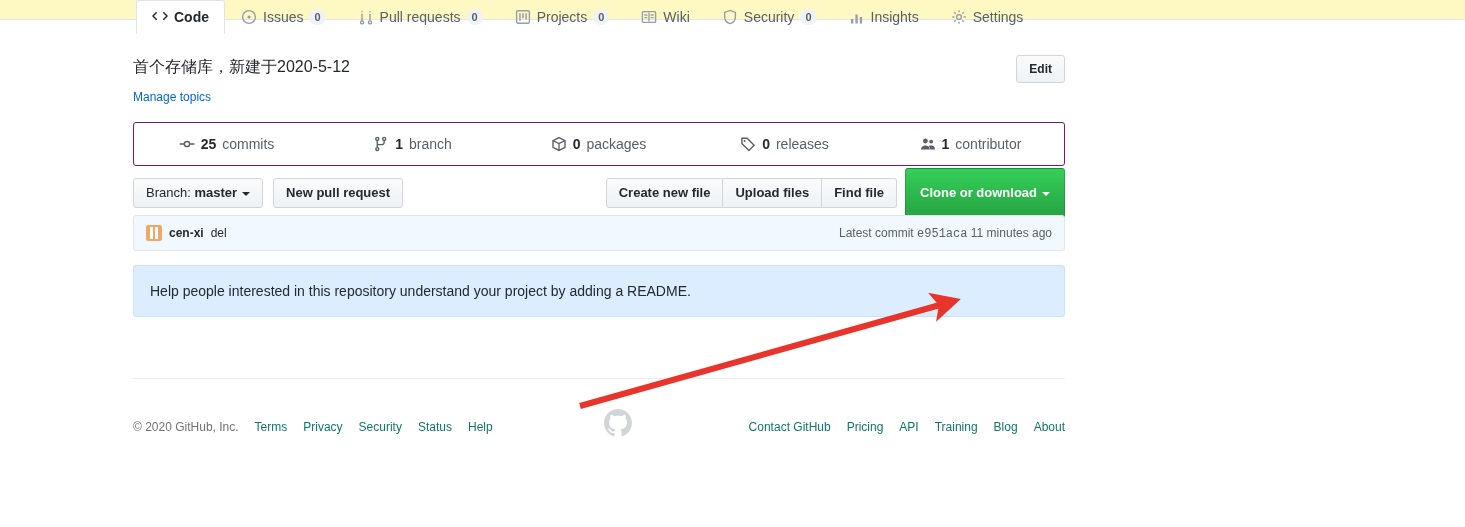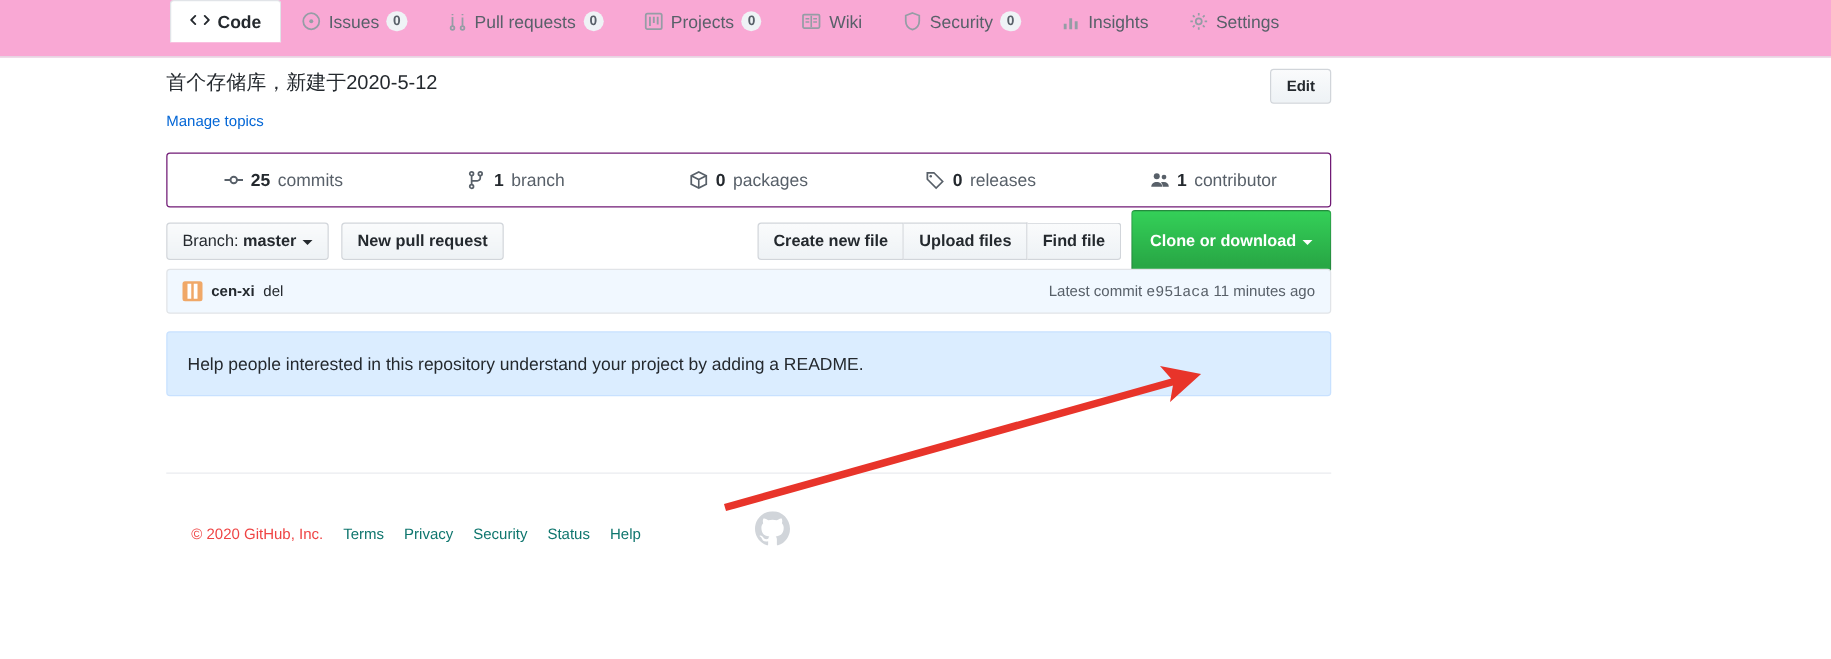--- a/index.html
+++ b/index.html
@@ -12,22 +12,22 @@
     font-size: 14px;
     color: #24292e;
     -webkit-font-smoothing: antialiased;
   }
   #root { position: relative; width: 1465px; height: 527px; background: #fff; }
 
   
   .navbar {
     position: absolute;
     left: 0; top: 0;
-    width: 1465px; height: 46px;
-    background: #f9a8d4;
+    width: 1465px; height: 20px;
+    background: #fef9c3;
     border-bottom: 1px solid #e1e4e8;
   }
   .nav-inner {
     position: absolute;
     left: 136px; top: 0;
     height: 33px;
     display: flex;
     align-items: stretch;
   }
   .nav-tab {
@@ -271,21 +271,21 @@
   .footer {
     position: absolute; left: 0; top: 379px;
     width: 932px; height: 30px;
     display: flex;
     align-items: center;
     justify-content: space-between;
     font-size: 12px;
     color: #586069;
   }
   .flist { display: flex; align-items: center; gap: 16px; }
-  .flist .copy { color: #ef4444; margin-left: 20px; }
+  .flist .copy { color: #737373; }
   .flist a { color: #0f766e; text-decoration: none; cursor: pointer; }
   .octocat {
     position: absolute;
     left: 471px; top: 376px;
     width: 28px; height: 28px;
     color: #d1d5da;
   }
 
   
   .annotation {
@@ -484,20 +484,28 @@
 
     <div class="footer">
       <div class="flist" id="footer-left">
           <span class="copy">© 2020 GitHub, Inc.</span>
           <a>Terms</a>
           <a>Privacy</a>
           <a>Security</a>
           <a>Status</a>
           <a>Help</a>
         </div>
+      <div class="flist" id="footer-right">
+          <a>Contact GitHub</a>
+          <a>Pricing</a>
+          <a>API</a>
+          <a>Training</a>
+          <a>Blog</a>
+          <a>About</a>
+        </div>
     </div>
 
   </div>
 
   <svg class="annotation" viewBox="0 0 1465 527">
     <defs>
       <marker id="ahead" markerWidth="5" markerHeight="5" refX="2.6" refY="2.5" orient="auto">
         <path d="M0,0 L5,2.5 L0,5 L1.2,2.5 z" fill="#e8342a"></path>
       </marker>
     </defs>

